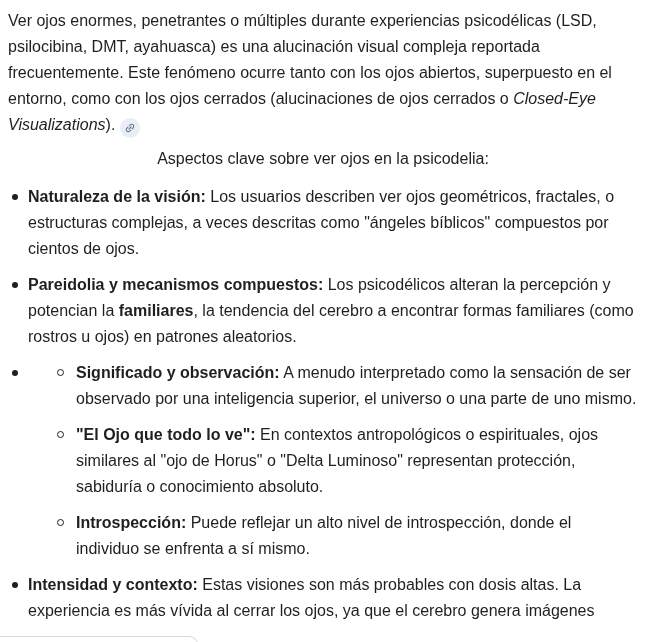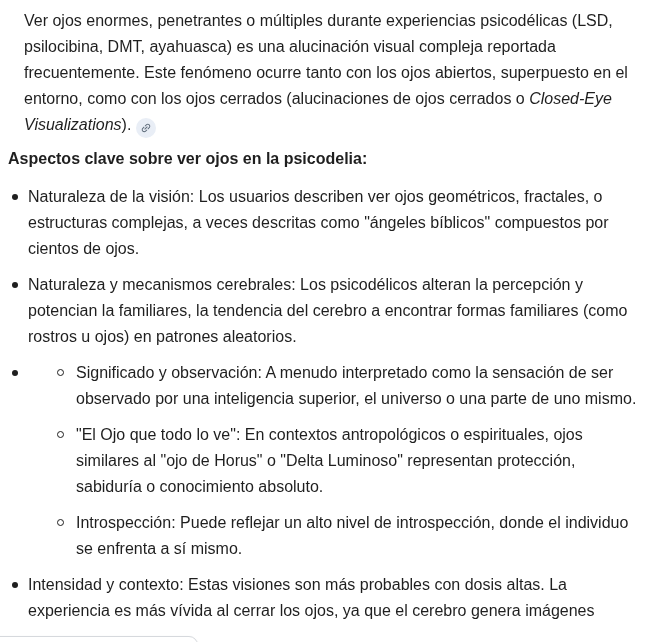--- a/index.html
+++ b/index.html
@@ -11,26 +11,27 @@
     position: relative;
     font-family: "Liberation Sans", "DejaVu Sans", sans-serif;
     font-size: 16px;
     line-height: 26px;
     color: #1f1f1f;
     -webkit-font-smoothing: antialiased;
   }
   .content {
     padding: 8px 8px 0 8px;
   }
-  .para { margin: 0 0 8px 16px; }
+  .para { margin: 0 0 8px 0; }
   .para em { font-style: italic; }
-  b, .bold { font-weight: 400; text-align: right; }
+  b, .bold { font-weight: 700; text-align: right; }
   .heading {
     margin: 0 0 12px 0;
-    font-weight: 700;
+    font-weight: 400;
+    text-align: center;
   }
   ul.l1-list {
     list-style: none;
     margin: 0;
     padding: 0;
   }
   ul.l1-list > li {
     position: relative;
     padding-left: 20px;
     margin-bottom: 10px;
@@ -106,21 +107,21 @@
           <path d="M3.9 12c0-1.71 1.39-3.1 3.1-3.1h4V7H7c-2.76 0-5 2.24-5 5s2.24 5 5 5h4v-1.9H7c-1.71 0-3.1-1.39-3.1-3.1zM8 13h8v-2H8v2zm9-6h-4v1.9h4c1.71 0 3.1 1.39 3.1 3.1s-1.39 3.1-3.1 3.1h-4V17h4c2.76 0 5-2.24 5-5s-2.24-5-5-5z"></path>
         </svg>
       </span></p>
 
   <p class="heading">Aspectos clave sobre ver ojos en la psicodelia:</p>
 
   <ul class="l1-list">
 
     <li><b>Naturaleza de la visión:</b><span> Los usuarios describen ver ojos geométricos, fractales, o estructuras complejas, a veces descritas como "ángeles bíblicos" compuestos por cientos de ojos.</span></li>
 
-    <li><b>Naturaleza y mecanismos cerebrales:</b><span> Los psicodélicos alteran la percepción y potencian la </span><b>familiares</b><span>, la tendencia del cerebro a encontrar formas familiares (como rostros u ojos) en patrones aleatorios.</span></li>
+    <li><b>Pareidolia y mecanismos compuestos:</b><span> Los psicodélicos alteran la percepción y potencian la </span><b>familiares</b><span>, la tendencia del cerebro a encontrar formas familiares (como rostros u ojos) en patrones aleatorios.</span></li>
 
     <li>
       <ul class="l2-list">
         <li><b>Significado y observación:</b><span> A menudo interpretado como la sensación de ser observado por una inteligencia superior, el universo o una parte de uno mismo.</span></li>
         <li><b>"El Ojo que todo lo ve":</b><span> En contextos antropológicos o espirituales, ojos similares al "ojo de Horus" o "Delta Luminoso" representan protección, sabiduría o conocimiento absoluto.</span></li>
         <li><b>Introspección:</b><span> Puede reflejar un alto nivel de introspección, donde el individuo se enfrenta a sí mismo.</span></li>
       </ul>
     </li>
 
     <li><b>Intensidad y contexto:</b><span> Estas visiones son más probables con dosis altas. La experiencia es más vívida al cerrar los ojos, ya que el cerebro genera imágenes</span></li>

